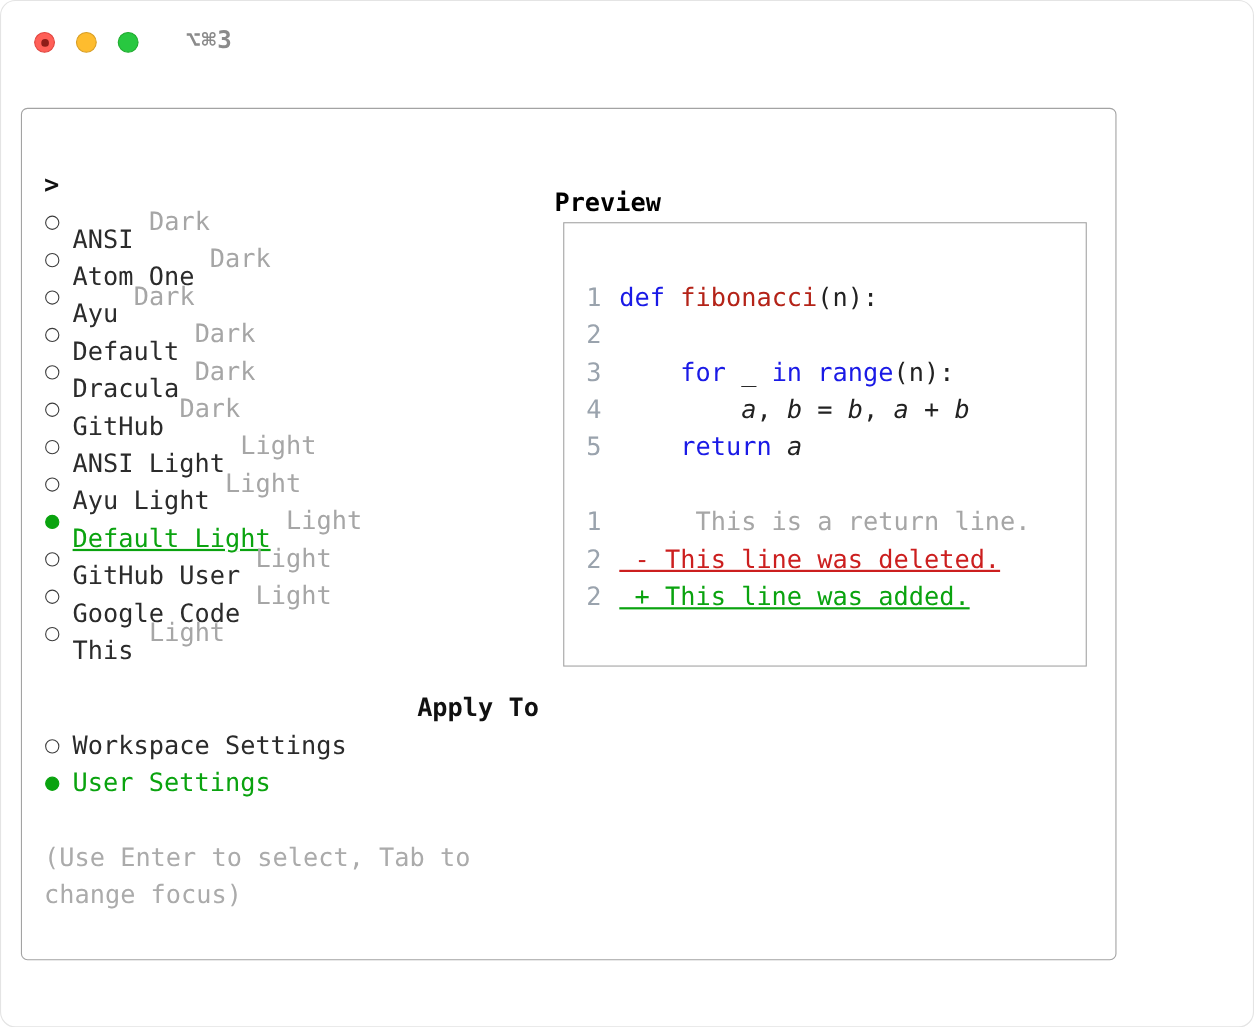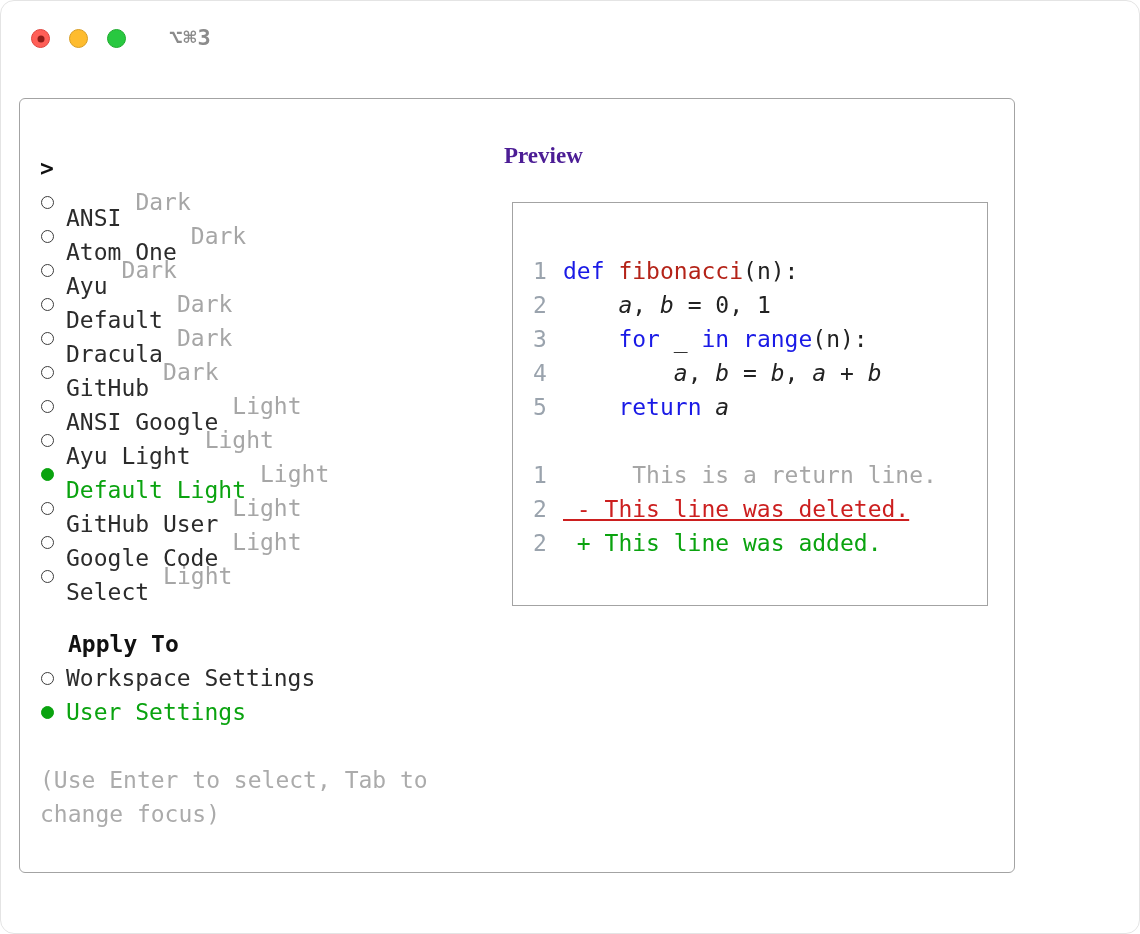--- a/index.html
+++ b/index.html
@@ -35,56 +35,56 @@
   .panel {
     position: absolute; left: 18px; top: 97px; width: 996px; height: 775px;
     border: 1.5px solid #a3a3a3; border-radius: 6px; background: #fff;
   }
   .row { height: 34px; display: flex; align-items: center; font-size: 23px; white-space: pre; }
   .blank { height: 34px; }
   
   .left-col { position: absolute; left: 20px; top: 52px; width: 450px; }
   .header-row { font-weight: bold; color: #111; }
   .prompt { display: inline-block; width: 28px; font-weight: bold; color: #111; }
-  .header-row.apply { padding-left: 28px; }
+  .header-row.apply { padding-left: 28px; justify-content: flex-end; }
   .radio {
     width: 13px; height: 13px; border-radius: 50%;
     border: 1.5px solid #3c3c3c; margin-left: 1px; margin-right: 12px;
     flex: 0 0 auto;
   }
   .radio.on { background: var(--accent-green); border-color: var(--accent-green); }
   .tname { margin-right: 14px; color: #2b2b2b; margin-top: 31px; }
-  .theme-row.selected .tname { color: var(--accent-green); }
+  .theme-row.selected .tname { color: var(--accent-green); text-decoration: underline; }
   .apply-row.selected .alabel { color: var(--accent-green); }
   .tvariant { color: var(--variant-gray); }
   .alabel { color: #2b2b2b; }
   .hint-line { color: var(--hint-gray); }
   
   .preview-title {
-    position: absolute; left: 484px; top: 40px;
-    font-weight: bold; color: #4c1d95; font-family: Liberation Serif, serif;
+    position: absolute; left: 484px; top: 69px;
+    font-weight: bold; color: #000000;
   }
   .preview-box {
     position: absolute; left: 492px; top: 103px; width: 476px; height: 404px;
     border: 1.5px solid #a3a3a3; background: #fff;
     padding: 51px 0 0 20px; overflow: hidden;
   }
   .pline { height: 34px; display: flex; align-items: center; font-size: 23px; }
   .gutter {
     display: inline-block; width: 14px; margin-right: 16px;
     color: var(--gutter-gray); flex: 0 0 auto; white-space: pre;
   }
   .content { white-space: pre; color: #222; }
   .tok-keyword  { color: var(--keyword-blue); }
   .tok-function { color: var(--function-red); }
   .tok-variable { font-style: italic; color: #222; }
   .tok-plain    { color: #222; }
   .dline.context .content { color: var(--context-gray); }
   .dline.deleted .content { color: var(--deleted-red); text-decoration: underline; }
-  .dline.added   .content { color: var(--added-green); }
+  .dline.added   .content { color: var(--added-green); text-decoration: underline; }
 </style>
 </head>
 <body>
 
 <div class="window">
 
   <div class="traffic">
     <span class="dot red"></span>
     <span class="dot yellow"></span>
     <span class="dot green"></span>
@@ -98,26 +98,26 @@
         <span class="prompt">&gt;</span>
       </div>
 
       <div id="theme-list">
           <div class="row theme-row"><span class="radio"></span><span class="tname">ANSI</span><span class="tvariant">Dark</span></div>
           <div class="row theme-row"><span class="radio"></span><span class="tname">Atom One</span><span class="tvariant">Dark</span></div>
           <div class="row theme-row"><span class="radio"></span><span class="tname">Ayu</span><span class="tvariant">Dark</span></div>
           <div class="row theme-row"><span class="radio"></span><span class="tname">Default</span><span class="tvariant">Dark</span></div>
           <div class="row theme-row"><span class="radio"></span><span class="tname">Dracula</span><span class="tvariant">Dark</span></div>
           <div class="row theme-row"><span class="radio"></span><span class="tname">GitHub</span><span class="tvariant">Dark</span></div>
-          <div class="row theme-row"><span class="radio"></span><span class="tname">ANSI Google</span><span class="tvariant">Light</span></div>
+          <div class="row theme-row"><span class="radio"></span><span class="tname">ANSI Light</span><span class="tvariant">Light</span></div>
           <div class="row theme-row"><span class="radio"></span><span class="tname">Ayu Light</span><span class="tvariant">Light</span></div>
           <div class="row theme-row selected"><span class="radio on"></span><span class="tname">Default Light</span><span class="tvariant">Light</span></div>
           <div class="row theme-row"><span class="radio"></span><span class="tname">GitHub User</span><span class="tvariant">Light</span></div>
           <div class="row theme-row"><span class="radio"></span><span class="tname">Google Code</span><span class="tvariant">Light</span></div>
-          <div class="row theme-row"><span class="radio"></span><span class="tname">Select</span><span class="tvariant">Light</span></div>
+          <div class="row theme-row"><span class="radio"></span><span class="tname">This</span><span class="tvariant">Light</span></div>
         </div>
 
       <div class="blank"></div>
 
       <div class="row header-row apply">
         <span>Apply To</span>
       </div>
 
       <div id="apply-list">
           <div class="row apply-row"><span class="radio"></span><span class="alabel">Workspace Settings</span></div>
@@ -135,21 +135,20 @@
     <div class="row preview-title">Preview</div>
 
     <div class="preview-box">
       <div id="code-block">
           <div class="pline">
             <span class="gutter">1</span>
             <span class="content"><span class="tok-keyword">def</span><span class="tok-plain"> </span><span class="tok-function">fibonacci</span><span class="tok-plain">(n):</span></span>
           </div>
           <div class="pline">
             <span class="gutter">2</span>
-            <span class="content"><span class="tok-plain">    </span><span class="tok-variable">a</span><span class="tok-plain">, </span><span class="tok-variable">b</span><span class="tok-plain"> = 0, 1</span></span>
           </div>
           <div class="pline">
             <span class="gutter">3</span>
             <span class="content"><span class="tok-plain">    </span><span class="tok-keyword">for</span><span class="tok-plain"> _ </span><span class="tok-keyword">in</span><span class="tok-plain"> </span><span class="tok-keyword">range</span><span class="tok-plain">(n):</span></span>
           </div>
           <div class="pline">
             <span class="gutter">4</span>
             <span class="content"><span class="tok-plain">        </span><span class="tok-variable">a</span><span class="tok-plain">, </span><span class="tok-variable">b</span><span class="tok-plain"> = </span><span class="tok-variable">b</span><span class="tok-plain">, </span><span class="tok-variable">a</span><span class="tok-plain"> + </span><span class="tok-variable">b</span></span>
           </div>
           <div class="pline">

